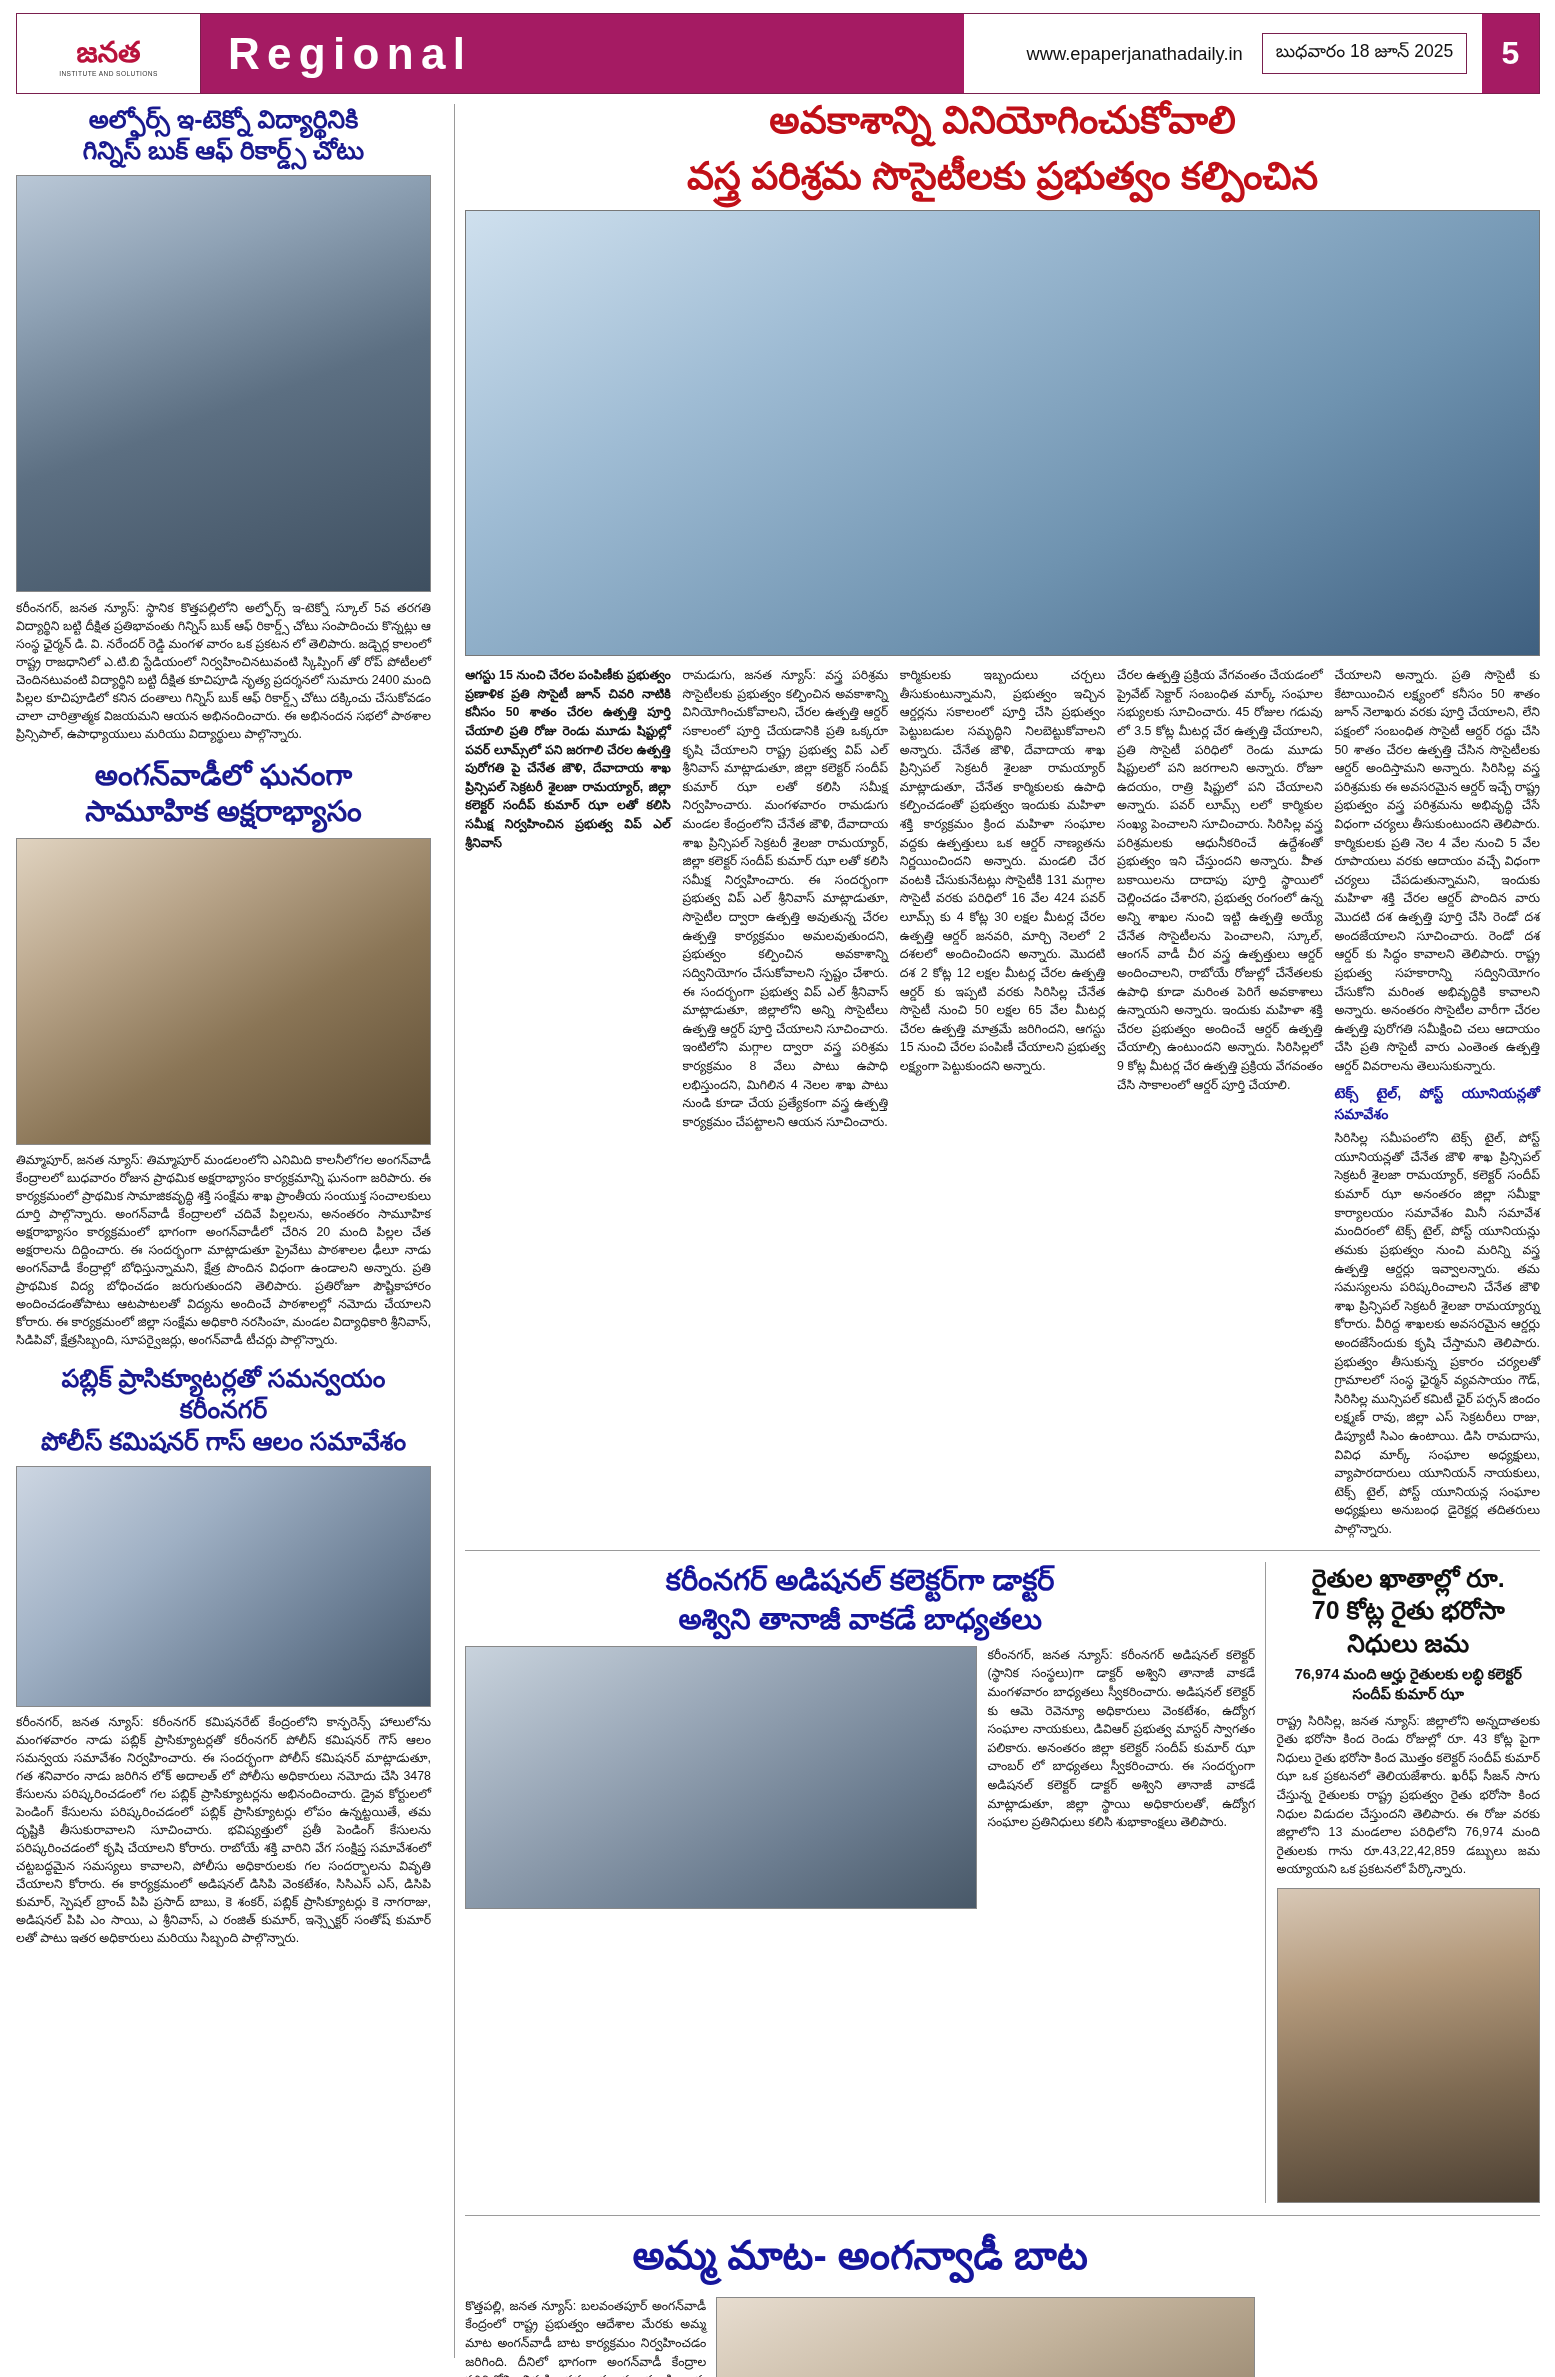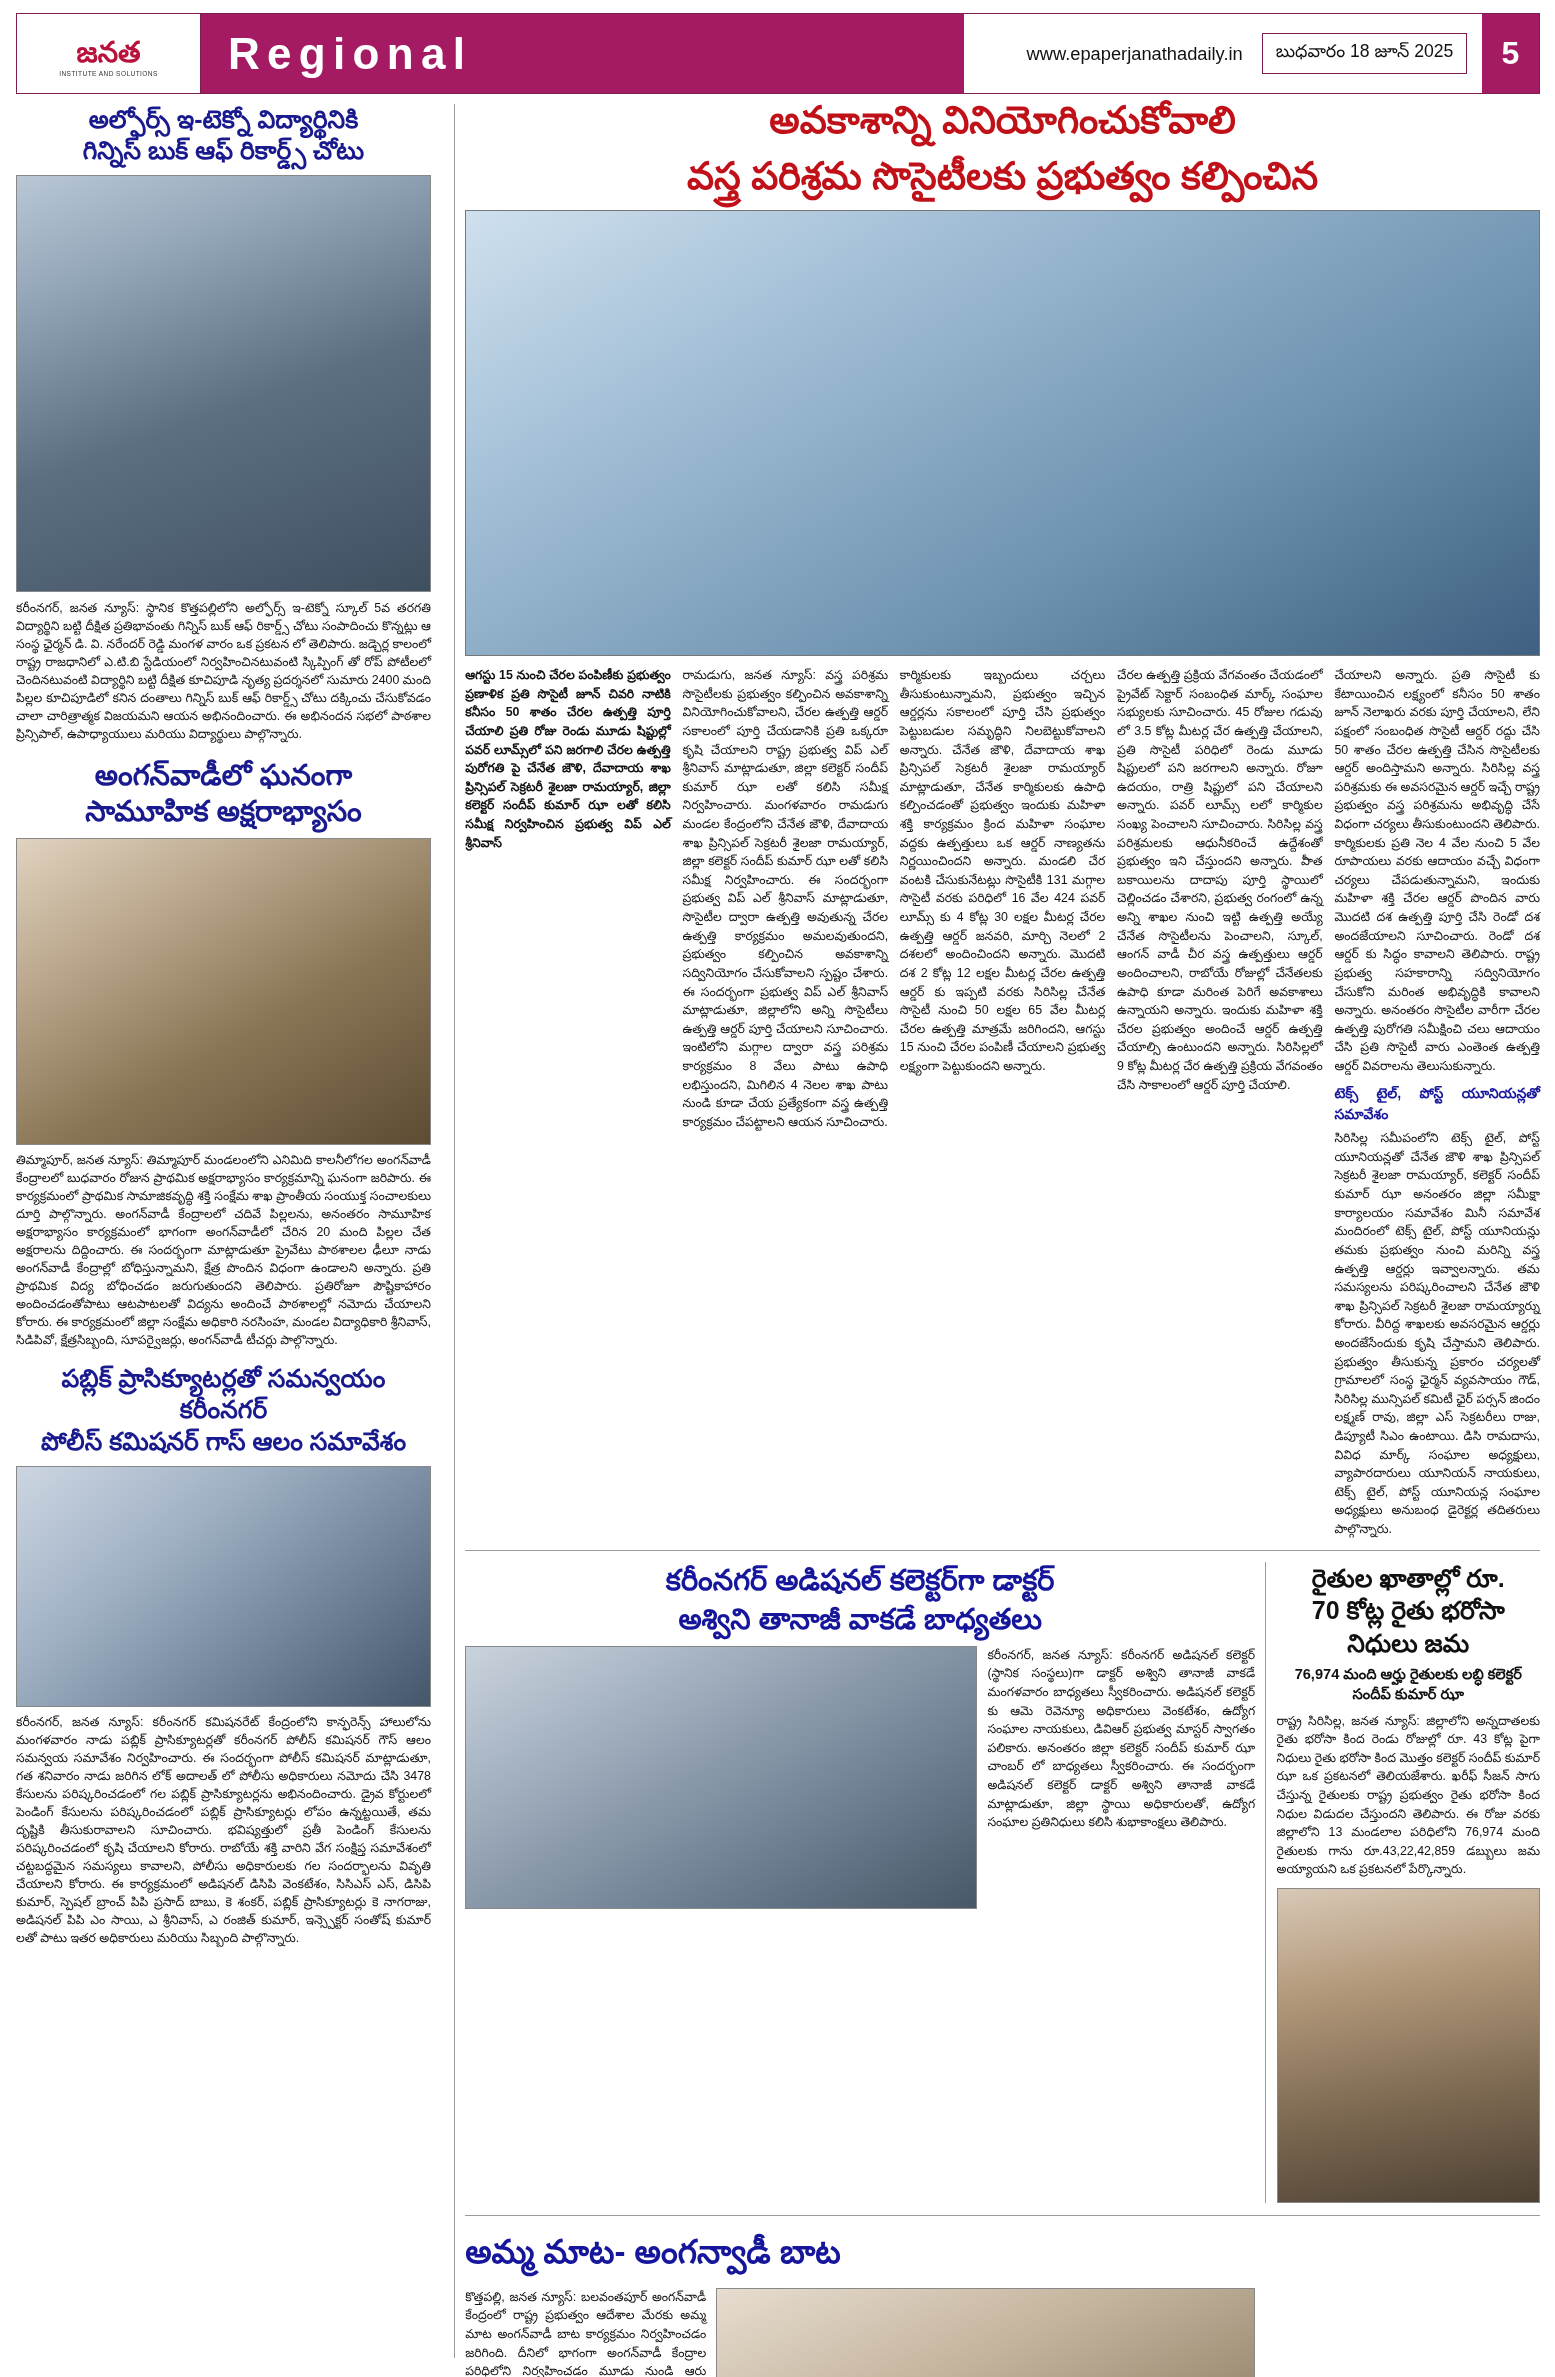--- a/index.html
+++ b/index.html
@@ -210,22 +210,22 @@
 
   .bottom-row {
     display: flex;
     gap: 10.2px;
     margin-top: 10.2px;
   }
 
   .amma-head {
     color: #16169c;
     font-weight: bold;
-    font-size: 33px;
-    text-align: left;
+    font-size: 40px;
+    text-align: center;
     margin: 7.3px 0 8.8px 0;
   }
 
   .rythu-head {
     color: #111;
     font-weight: bold;
     font-size: 25px;
     line-height: 1.3;
     text-align: center;
   }

